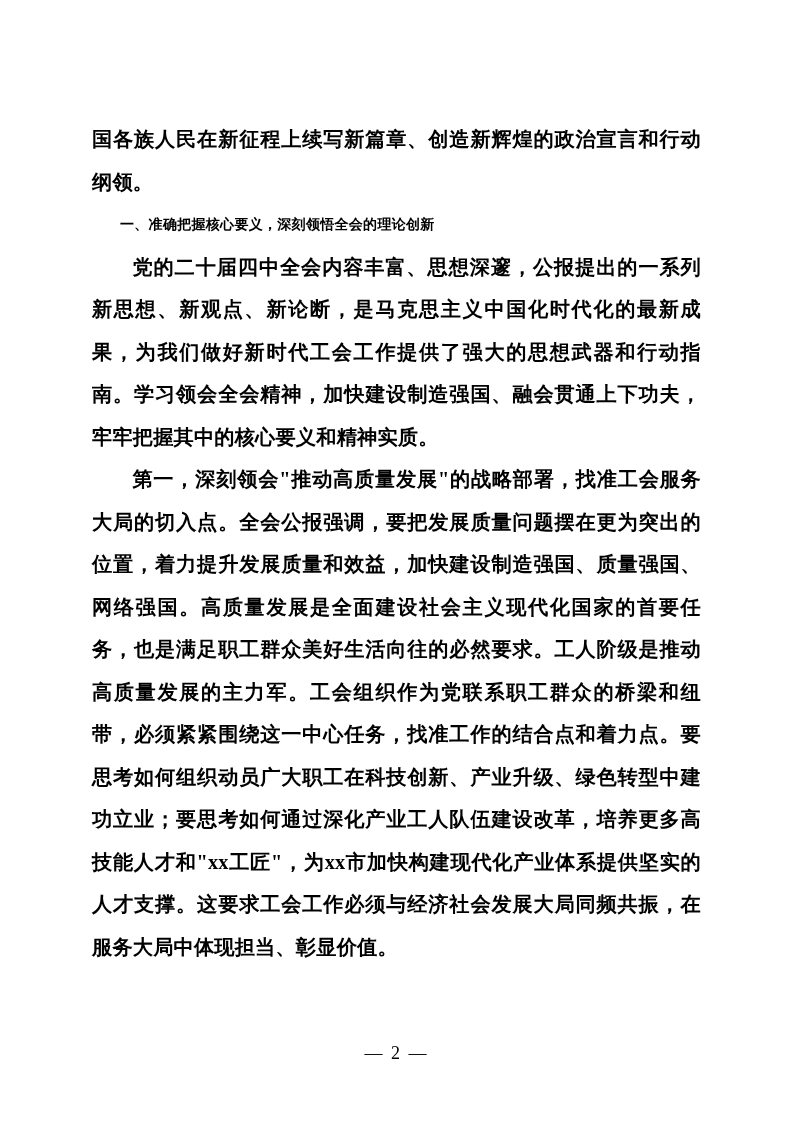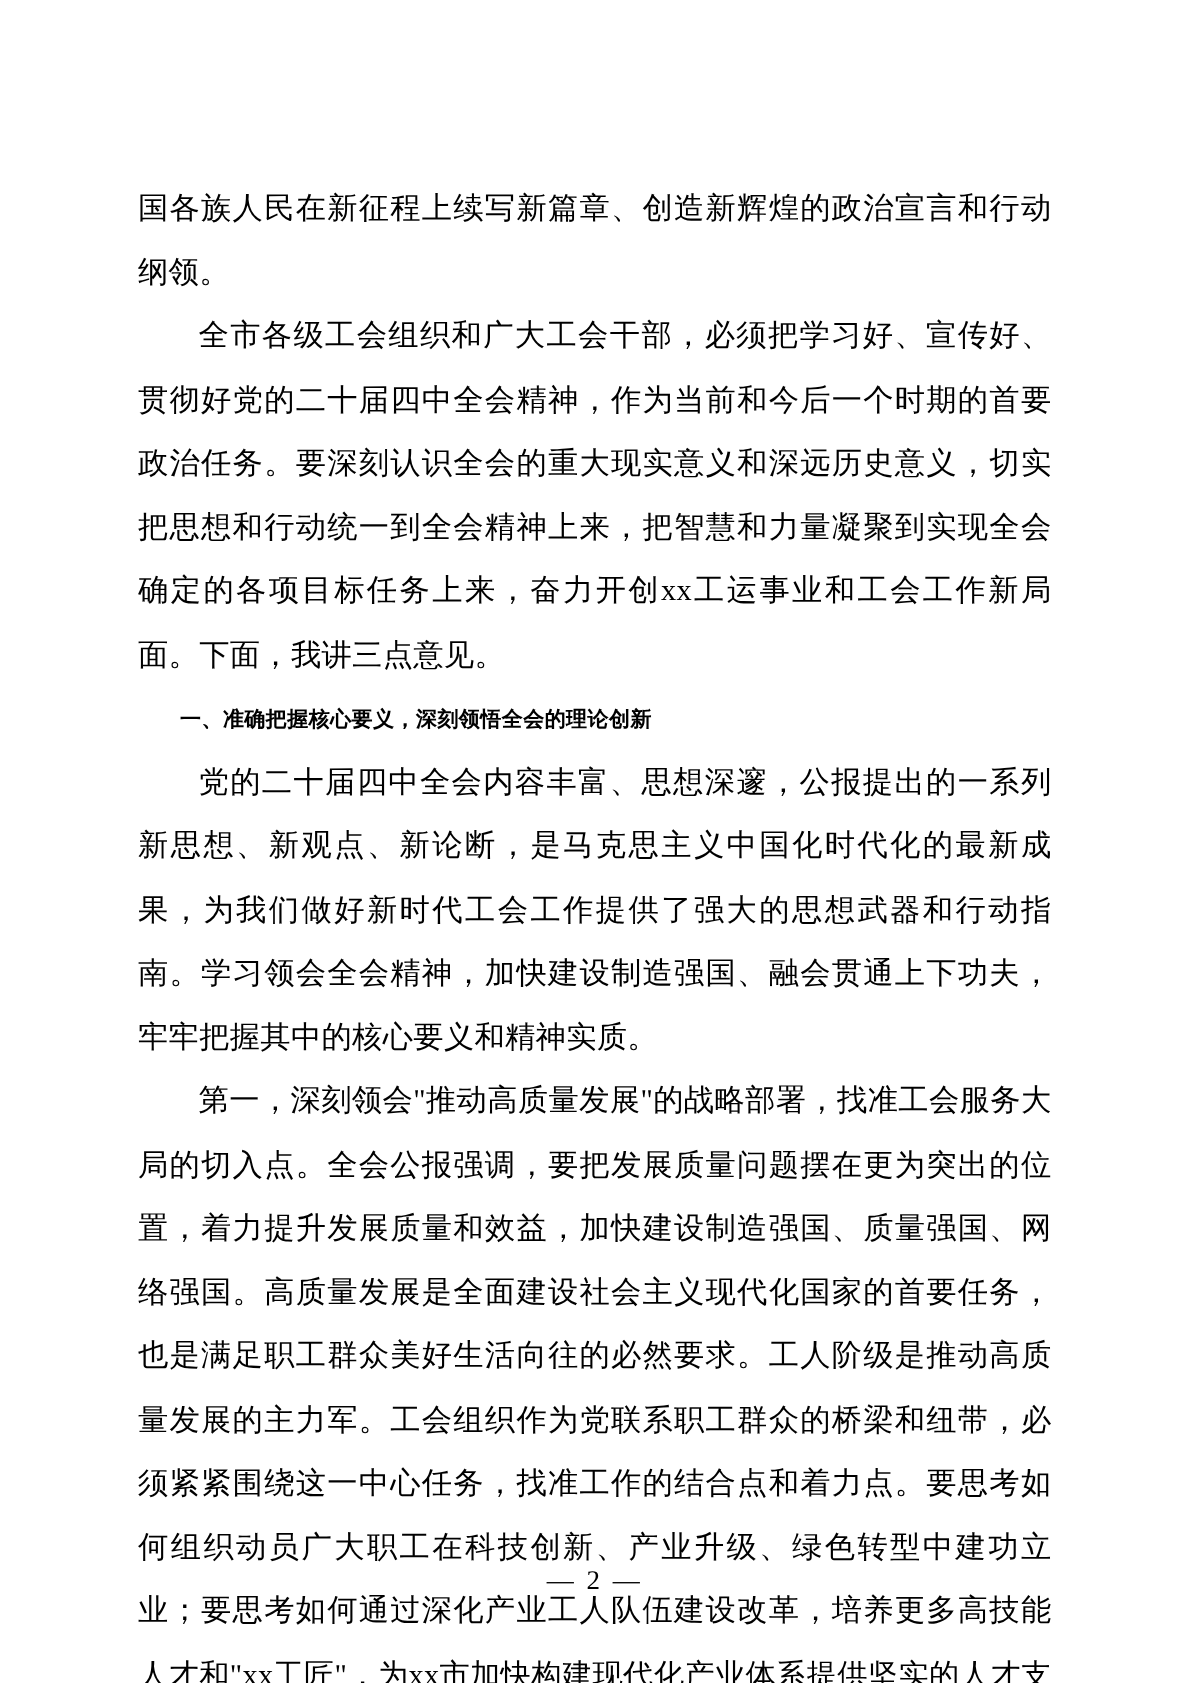--- a/index.html
+++ b/index.html
@@ -29,20 +29,21 @@
     line-height: 42.5px;
     text-align: justify;
     text-justify: inter-ideograph;
     letter-spacing: 0.2px;
   }
   p {
     margin: 0;
   }
   .para {
     text-indent: 2em;
+    font-weight: bold;
   }
   .no-indent {
     text-indent: 0;
   }
   .heading {
     text-indent: 2em;
     font-weight: bold;
     font-family: "Liberation Sans", "DejaVu Sans", sans-serif;
     font-size: 14px;
     line-height: 42.5px;
@@ -62,21 +63,20 @@
 </style>
 </head>
 <body>
 
 <div class="page">
 
   <div class="body-text">
 
     <p class="para no-indent">国各族人民在新征程上续写新篇章、创造新辉煌的政治宣言和行动纲领。</p>
 
-    <p class="para">全市各级工会组织和广大工会干部，必须把学习好、宣传好、贯彻好党的二十届四中全会精神，作为当前和今后一个时期的首要政治任务。要深刻认识全会的重大现实意义和深远历史意义，切实把思想和行动统一到全会精神上来，把智慧和力量凝聚到实现全会确定的各项目标任务上来，奋力开创xx工运事业和工会工作新局面。下面，我讲三点意见。</p>
 
     <p class="heading">一、准确把握核心要义，深刻领悟全会的理论创新</p>
 
     <p class="para">党的二十届四中全会内容丰富、思想深邃，公报提出的一系列新思想、新观点、新论断，是马克思主义中国化时代化的最新成果，为我们做好新时代工会工作提供了强大的思想武器和行动指南。学习领会全会精神，加快建设制造强国、融会贯通上下功夫，牢牢把握其中的核心要义和精神实质。</p>
 
     <p class="para">第一，深刻领会"推动高质量发展"的战略部署，找准工会服务大局的切入点。全会公报强调，要把发展质量问题摆在更为突出的位置，着力提升发展质量和效益，加快建设制造强国、质量强国、网络强国。高质量发展是全面建设社会主义现代化国家的首要任务，也是满足职工群众美好生活向往的必然要求。工人阶级是推动高质量发展的主力军。工会组织作为党联系职工群众的桥梁和纽带，必须紧紧围绕这一中心任务，找准工作的结合点和着力点。要思考如何组织动员广大职工在科技创新、产业升级、绿色转型中建功立业；要思考如何通过深化产业工人队伍建设改革，培养更多高技能人才和"xx工匠"，为xx市加快构建现代化产业体系提供坚实的人才支撑。这要求工会工作必须与经济社会发展大局同频共振，在服务大局中体现担当、彰显价值。</p>
 
   </div>
 
 </div>

